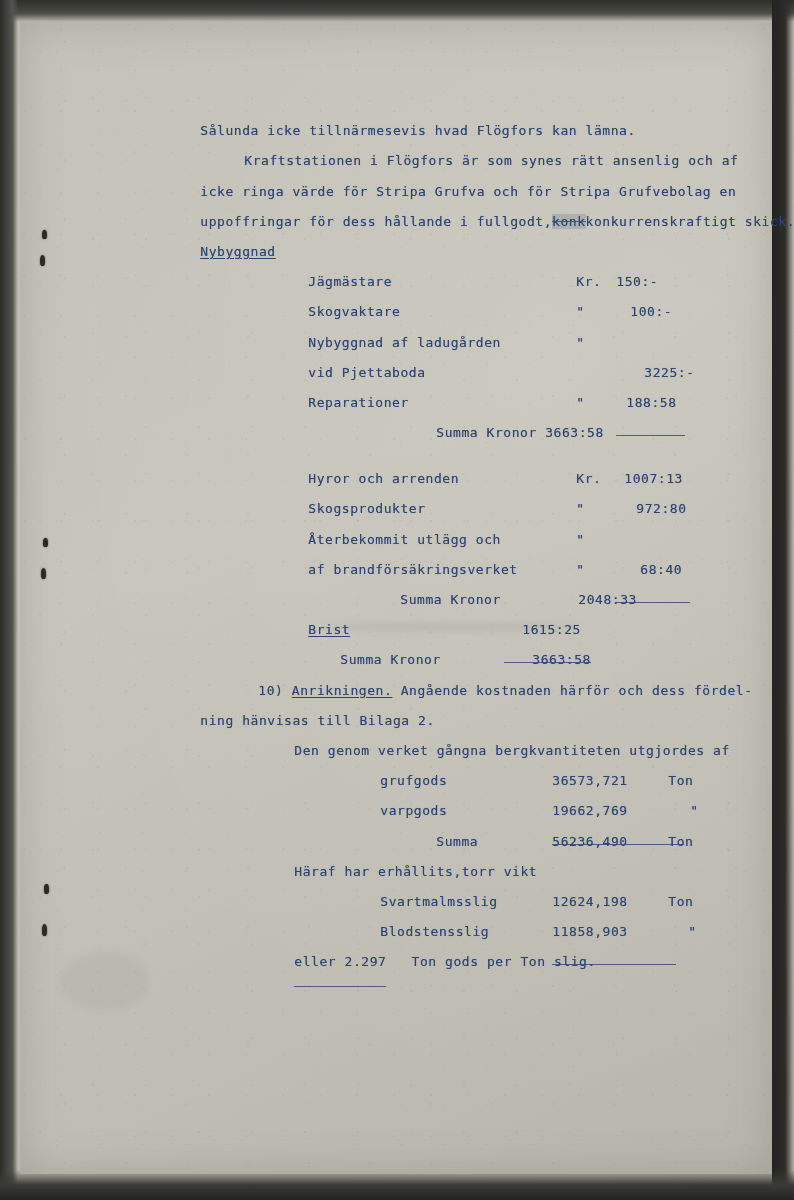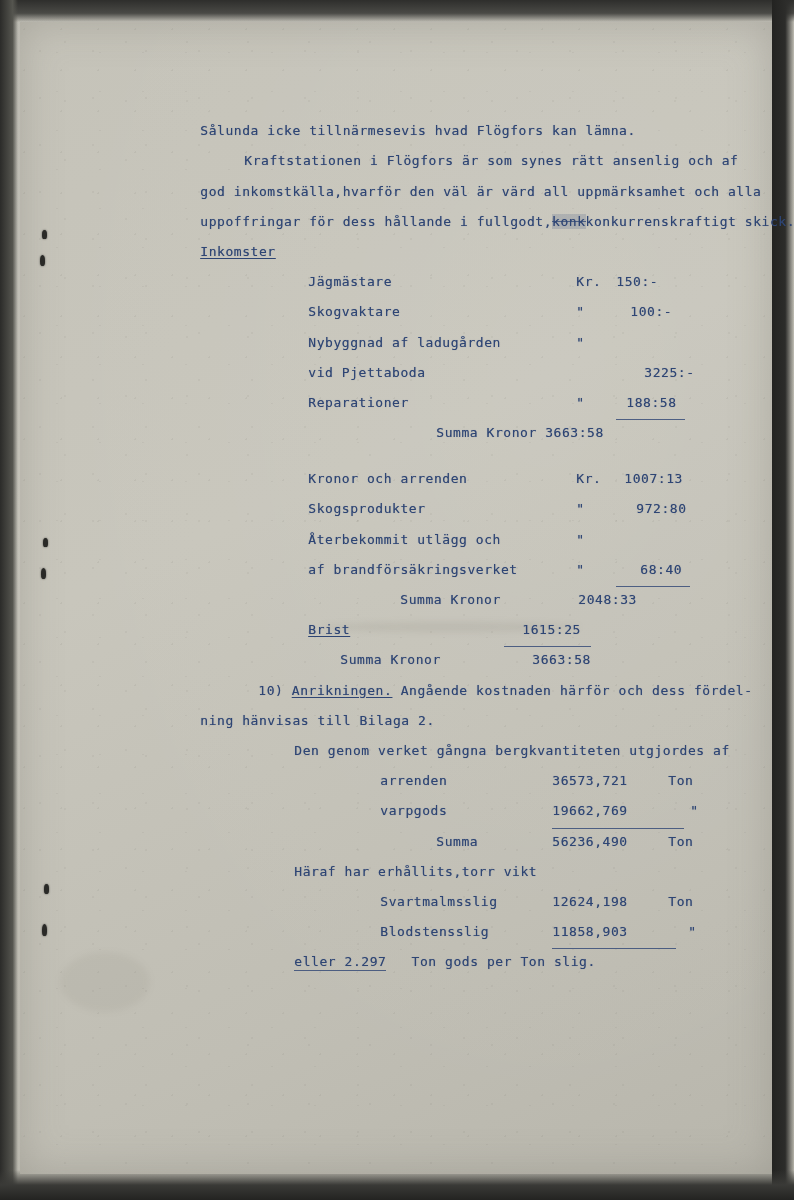--- a/index.html
+++ b/index.html
@@ -94,21 +94,21 @@
     content: "";
     position: absolute; left: 0; right: 0; top: 48%;
     border-top: 1px solid rgba(46,69,116,.75);
   }
   .ov {
     
     background: linear-gradient(to bottom, rgba(46,69,116,.18), rgba(46,69,116,.18));
   }
   .dash-under {
     border-bottom: 1px solid rgba(46,69,116,.8);
-    padding-bottom: 1px;
+    padding-bottom: 17px;
   }
   .ind1 { padding-left: 0; }
 </style>
 </head>
 <body>
 
 <div id="page">
   <div class="edge-top"></div>
   <div class="edge-left"></div>
   <div class="edge-right"></div>
@@ -131,29 +131,29 @@
   <div class="doc">
 
     <div class="line ind1">
       <span>Sålunda icke tillnärmesevis hvad Flögfors kan lämna.</span>
     </div>
 
     <div class="line" style="padding-left:44px;">
       <span>Kraftstationen i Flögfors är som synes rätt ansenlig och af</span>
     </div>
     <div class="line ind1">
-      <span>god inkomstkälla,hvarför den väl är värd all uppmärksamhet och alla</span>
+      <span>icke ringa värde för Stripa Grufva och för Stripa Grufvebolag en</span>
     </div>
     <div class="line ind1">
       <span>uppoffringar för dess hållande i fullgodt,</span><span class="ov struck">konk</span><span>konkurrenskraftigt skick.</span>
     </div>
 
 
     <div class="line ind1">
-      <span class="u">Inkomster</span>
+      <span class="u">Nybyggnad</span>
     </div>
 
     <div class="line" style="padding-left:108px;">
       <span style="display:inline-block;width:268px;">Jägmästare</span><span style="display:inline-block;width:40px;">Kr.</span><span>150:-</span>
     </div>
     <div class="line" style="padding-left:108px;">
       <span style="display:inline-block;width:268px;">Skogvaktare</span><span style="display:inline-block;width:40px;">"</span><span style="display:inline-block;padding-left:14px;">100:-</span>
     </div>
     <div class="line" style="padding-left:108px;">
       <span style="display:inline-block;width:268px;">Nybyggnad af ladugården</span><span style="display:inline-block;width:40px;">"</span><span></span>
@@ -164,21 +164,21 @@
     <div class="line" style="padding-left:108px;">
       <span style="display:inline-block;width:268px;">Reparationer</span><span style="display:inline-block;width:40px;">"</span><span class="dash-under" style="display:inline-block;padding-left:10px;padding-right:8px;">188:58</span>
     </div>
     <div class="line" style="padding-left:236px;">
       <span>Summa Kronor</span><span> </span><span>3663:58</span>
     </div>
 
     <div class="line" style="height:16px;"></div>
 
     <div class="line" style="padding-left:108px;">
-      <span style="display:inline-block;width:268px;">Kronor och arrenden</span><span style="display:inline-block;width:40px;">Kr.</span><span style="display:inline-block;padding-left:8px;">1007:13</span>
+      <span style="display:inline-block;width:268px;">Hyror och arrenden</span><span style="display:inline-block;width:40px;">Kr.</span><span style="display:inline-block;padding-left:8px;">1007:13</span>
     </div>
     <div class="line" style="padding-left:108px;">
       <span style="display:inline-block;width:268px;">Skogsprodukter</span><span style="display:inline-block;width:40px;">"</span><span style="display:inline-block;padding-left:20px;">972:80</span>
     </div>
     <div class="line" style="padding-left:108px;">
       <span style="display:inline-block;width:268px;">Återbekommit utlägg och</span><span style="display:inline-block;width:40px;">"</span><span></span>
     </div>
     <div class="line" style="padding-left:108px;">
       <span style="display:inline-block;width:268px;">af brandförsäkringsverket</span><span style="display:inline-block;width:40px;">"</span><span class="dash-under" style="display:inline-block;padding-left:24px;padding-right:8px;">68:40</span>
     </div>
@@ -197,21 +197,21 @@
     </div>
     <div class="line ind1">
       <span>ning hänvisas till Bilaga 2.</span>
     </div>
 
     <div class="line" style="padding-left:94px;">
       <span>Den genom verket gångna bergkvantiteten utgjordes af</span>
     </div>
 
     <div class="line" style="padding-left:180px;">
-      <span style="display:inline-block;width:172px;">arrenden</span><span style="display:inline-block;width:116px;">36573,721</span><span>Ton</span>
+      <span style="display:inline-block;width:172px;">grufgods</span><span style="display:inline-block;width:116px;">36573,721</span><span>Ton</span>
     </div>
     <div class="line" style="padding-left:180px;">
       <span style="display:inline-block;width:172px;">varpgods</span><span class="dash-under" style="display:inline-block;width:132px;">19662,769</span><span style="padding-left:6px;">"</span>
     </div>
     <div class="line" style="padding-left:236px;">
       <span style="display:inline-block;width:116px;">Summa</span><span style="display:inline-block;width:116px;">56236,490</span><span>Ton</span>
     </div>
 
     <div class="line" style="padding-left:94px;">
       <span>Häraf har erhållits,torr vikt</span>

